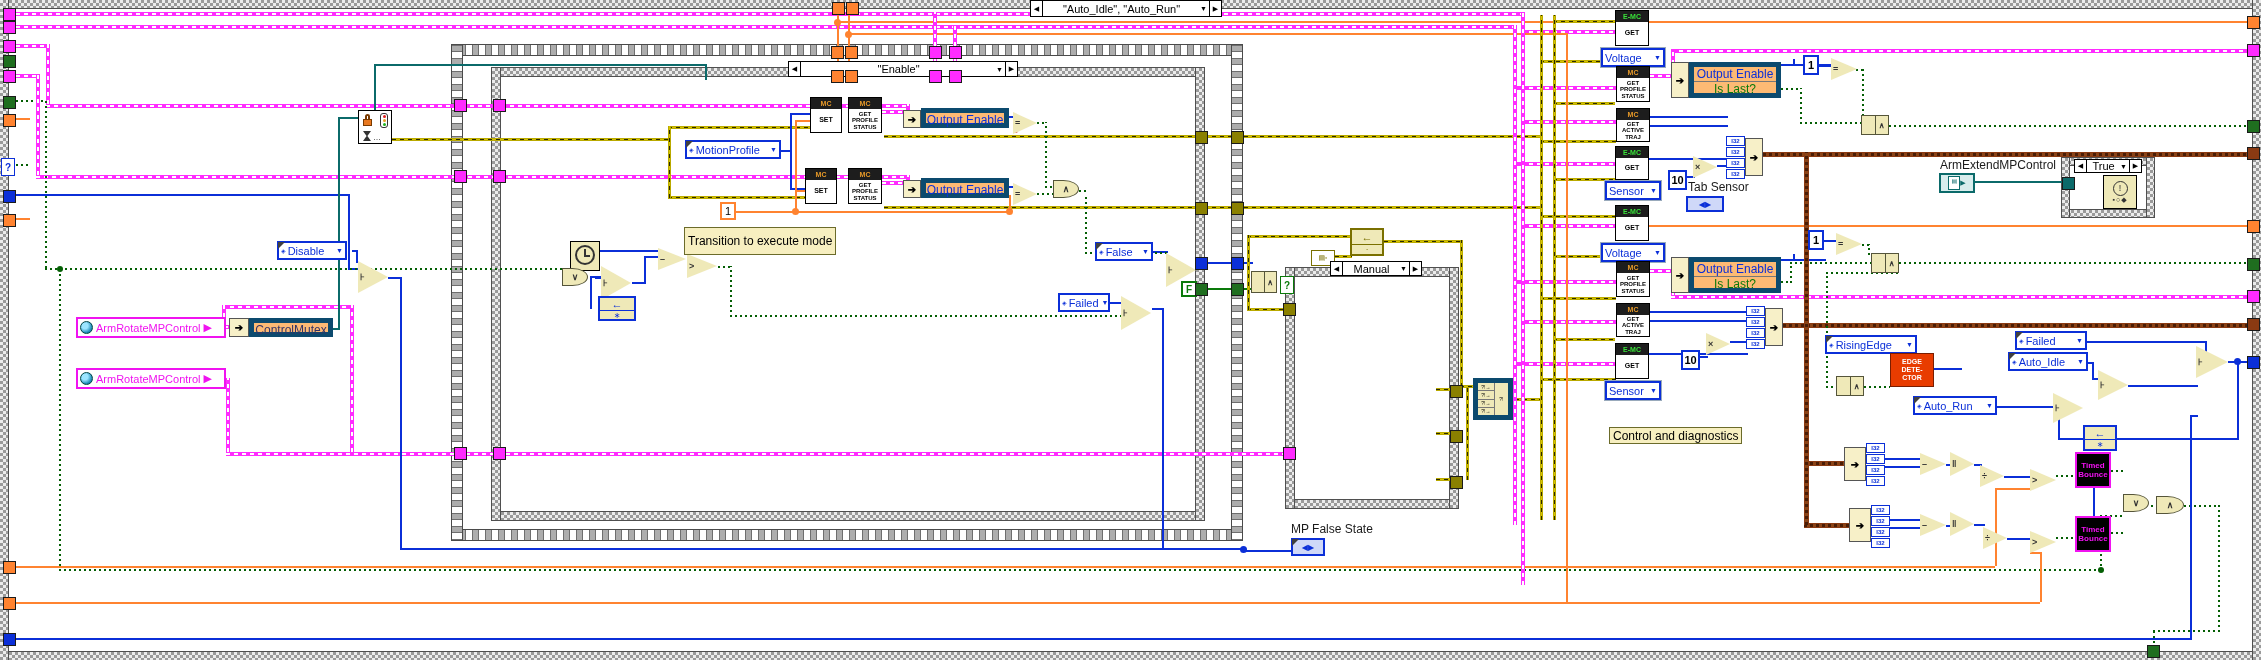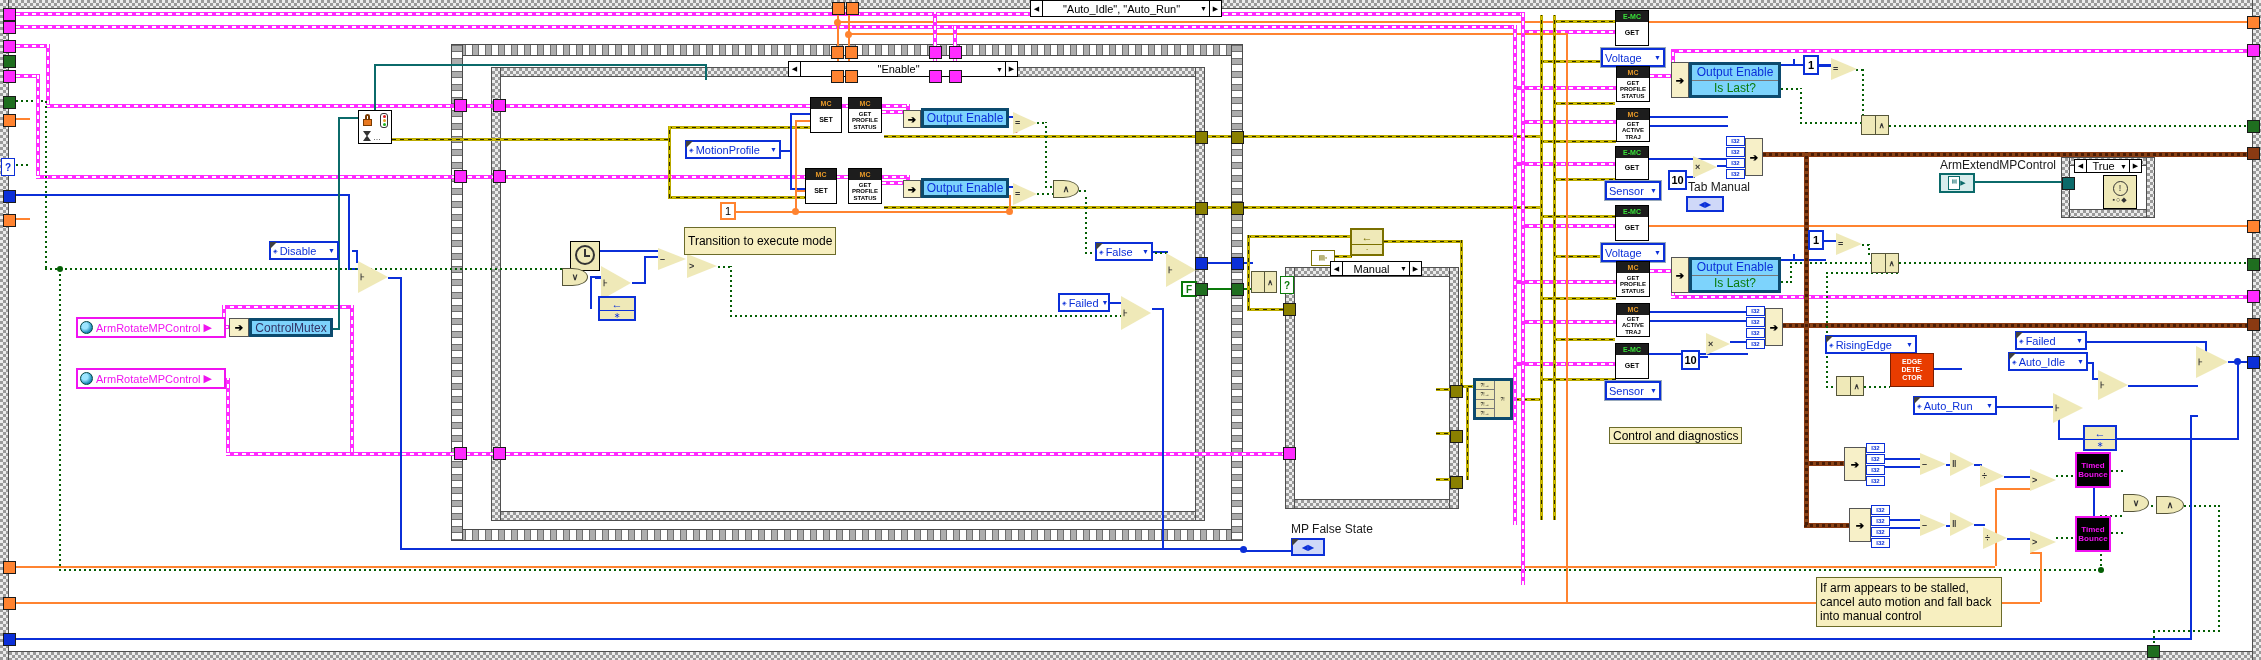--- a/index.html
+++ b/index.html
@@ -16,21 +16,21 @@
   .enum{border:2px solid #0b2fd8;background:#fff;color:#0b2fd8;font-size:11px;display:flex;align-items:center;padding:0 2px;white-space:nowrap;z-index:25}
   .enum .inc{font-size:6px;margin-right:2px}.enum .dd{font-size:7px;margin-left:auto;padding-left:3px}
   .fold{position:absolute;left:-1px;top:-1px;width:0;height:0;border-top:7px solid #404040;border-right:7px solid transparent;z-index:26}
   .glb{border:2px solid #f013f0;background:#fff;color:#f013f0;font-size:11px;display:flex;align-items:center;gap:3px;padding:0 2px;white-space:nowrap;z-index:25}
   .globe{width:11px;height:11px;border-radius:50%;background:radial-gradient(circle at 35% 35%,#9be5ff 0 30%,#1887b5 70%);border:1px solid #044;flex:none}
   .mcn{border:1px solid #000;background:#fff;display:flex;flex-direction:column;z-index:25}
   .mcn .hd{background:#1d1d1d;color:#e89a28;font-size:7px;font-weight:bold;text-align:center;line-height:11px;height:11px}
   .mcn .hd.g{color:#38e038}
   .mcn .bd{flex:1;display:flex;align-items:center;justify-content:center;font-size:7px;font-weight:bold;color:#000;text-align:center;line-height:6.5px;white-space:pre-line}
   .unb{background:#f7f0c8;border:1px solid #555;display:flex;align-items:center;justify-content:center;color:#000;font-weight:bold;z-index:25}
-  .fieldbox{background:#7dd3fc;border:3px solid #0c4a6e;display:flex;flex-direction:column;z-index:25}
+  .fieldbox{background:#fdba74;border:5px solid #0c4a6e;display:flex;flex-direction:column;z-index:25}
   .fieldbox .row{flex:1;display:flex;align-items:center;justify-content:center;font-size:12px;white-space:nowrap;padding:0 4px}
   .fieldbox .row+.row{border-top:1px solid #777}
   .blue-t{color:#0b2fd8}.green-t{color:#0a7a0a}
   .tri{position:absolute;z-index:25}
   .tri .shape{position:absolute;inset:0;background:#efe9b8;clip-path:polygon(0 0,100% 50%,0 100%);filter:drop-shadow(0 0 1px #55553a)}
   .tri .gl{position:absolute;left:2px;top:50%;transform:translateY(-50%);font-size:9px;font-weight:bold;color:#333;z-index:2}
   .gate{background:#efe9b8;border:1px solid #55553a;border-radius:0 60% 60% 0/0 50% 50% 0;display:flex;align-items:center;justify-content:center;font-size:9px;font-weight:bold;color:#333;z-index:25}
   .cmp{background:#efe9b8;border:1px solid #55553a;display:flex;z-index:25}
   .cmp .c1{flex:1;border-right:1px solid #55553a}
   .cmp .c2{flex:1;display:flex;align-items:center;justify-content:center;font-size:8px;font-weight:bold;color:#333}
@@ -115,21 +115,21 @@
     <div class="abs" style="left:6px;top:3px;width:5px;height:5px;border:2px solid #7a3a00;border-bottom:none;border-radius:4px 4px 0 0"></div>
     <div class="abs" style="right:3px;top:2px;width:8px;height:15px;border:1px solid #333;border-radius:3px;display:flex;flex-direction:column;align-items:center;justify-content:space-evenly">
       <span style="width:3px;height:3px;border-radius:50%;background:#e02020"></span>
       <span style="width:3px;height:3px;border-radius:50%;background:#e8a020"></span>
       <span style="width:3px;height:3px;border-radius:50%;background:#20b020"></span>
     </div>
     <div class="abs" style="left:4px;top:20px;width:8px;height:10px;background:#333;clip-path:polygon(0 0,100% 0,55% 50%,100% 100%,0 100%,45% 50%)"></div>
     <div class="abs" style="left:14px;top:22px;font-size:8px;color:#000">…</div>
   </div>
 
-  <div class="abs enum" style="left:269px;top:241px;width:70px;height:19px">
+  <div class="abs enum" style="left:277px;top:241px;width:70px;height:19px">
     <span class="fold"></span>
       <span class="inc">◈</span>
     <span>Disable</span>
       <span class="dd">▼</span>
   </div>
   <div class="abs tri" style="left:358px;top:261px;width:30px;height:32px">
       <div class="shape"></div>
       <span class="gl">⊦</span>
     </div>
 
@@ -333,21 +333,21 @@
   <div class="abs i32" style="left:1726px;top:147px;width:19px;height:10px">
       <span>I32</span>
     </div>
   <div class="abs i32" style="left:1726px;top:158px;width:19px;height:10px">
       <span>I32</span>
     </div>
   <div class="abs i32" style="left:1726px;top:169px;width:19px;height:10px">
       <span>I32</span>
     </div>
   <div class="abs unb" style="left:1745px;top:138px;width:18px;height:38px;font-size:10px">➔</div>
-  <div class="abs plain" style="left:1688px;top:180px"><span>Tab Manual</span></div>
+  <div class="abs plain" style="left:1688px;top:180px"><span>Tab Sensor</span></div>
   <div class="abs ind" style="left:1686px;top:196px;width:38px;height:16px">
       <span>◀▶</span>
     </div>
 
   <div class="abs mcn" style="left:1615px;top:205px;width:34px;height:36px">
       <div class="hd g">E-MC</div>
       <div class="bd">GET</div>
     </div>
   <div class="abs enum" style="left:1601px;top:243px;width:64px;height:19px;box-shadow:0 0 0 1px #9ab">
     <span>Voltage</span>
@@ -524,23 +524,20 @@
   <div class="abs blackbox" style="left:2075px;top:516px;width:36px;height:36px"><span>Timed
 Bounce</span></div>
 
   <div class="abs gate" style="left:2123px;top:494px;width:26px;height:18px">
       <span>∨</span>
     </div>
   <div class="abs gate" style="left:2156px;top:496px;width:28px;height:18px">
       <span>∧</span>
     </div>
 
-  <div class="abs lbl" style="left:1816px;top:577px;width:186px;height:50px;font-size:12px"><span>If arm appears to be stalled,
-cancel auto motion and fall back
-into manual control</span></div>
 
   <div class="abs plain" style="left:1940px;top:158px"><span>ArmExtendMPControl</span></div>
   <div class="abs refnum" style="left:1939px;top:173px;width:36px;height:20px">
     <span class="pg">▤</span>
       <span style="font-size:7px;color:#0b6a6a">▶</span>
   </div>
   <div class="abs icnbox" style="left:2103px;top:175px;width:34px;height:34px;background:#efe9b8;display:flex;flex-direction:column;align-items:center;justify-content:center">
     <span style="width:13px;height:13px;border:1px solid #333;border-radius:50%;font-size:9px;line-height:12px;text-align:center;color:#333">!</span>
     <span style="font-size:7px;color:#333;letter-spacing:1px">▪○◆</span>
   </div>

